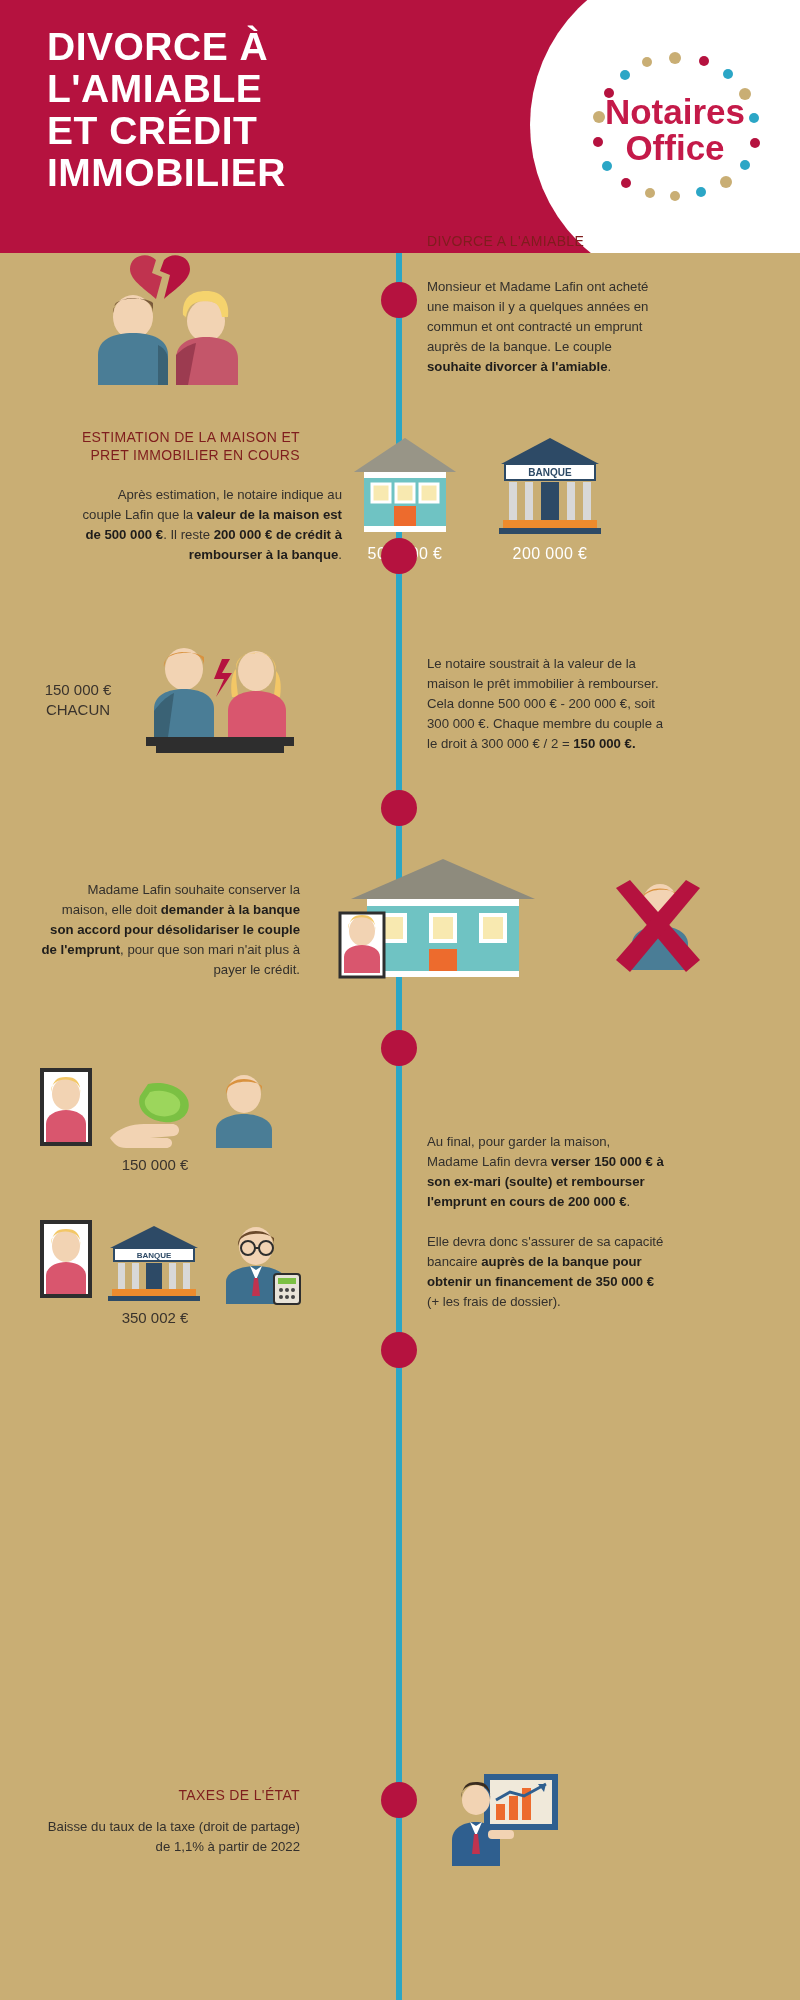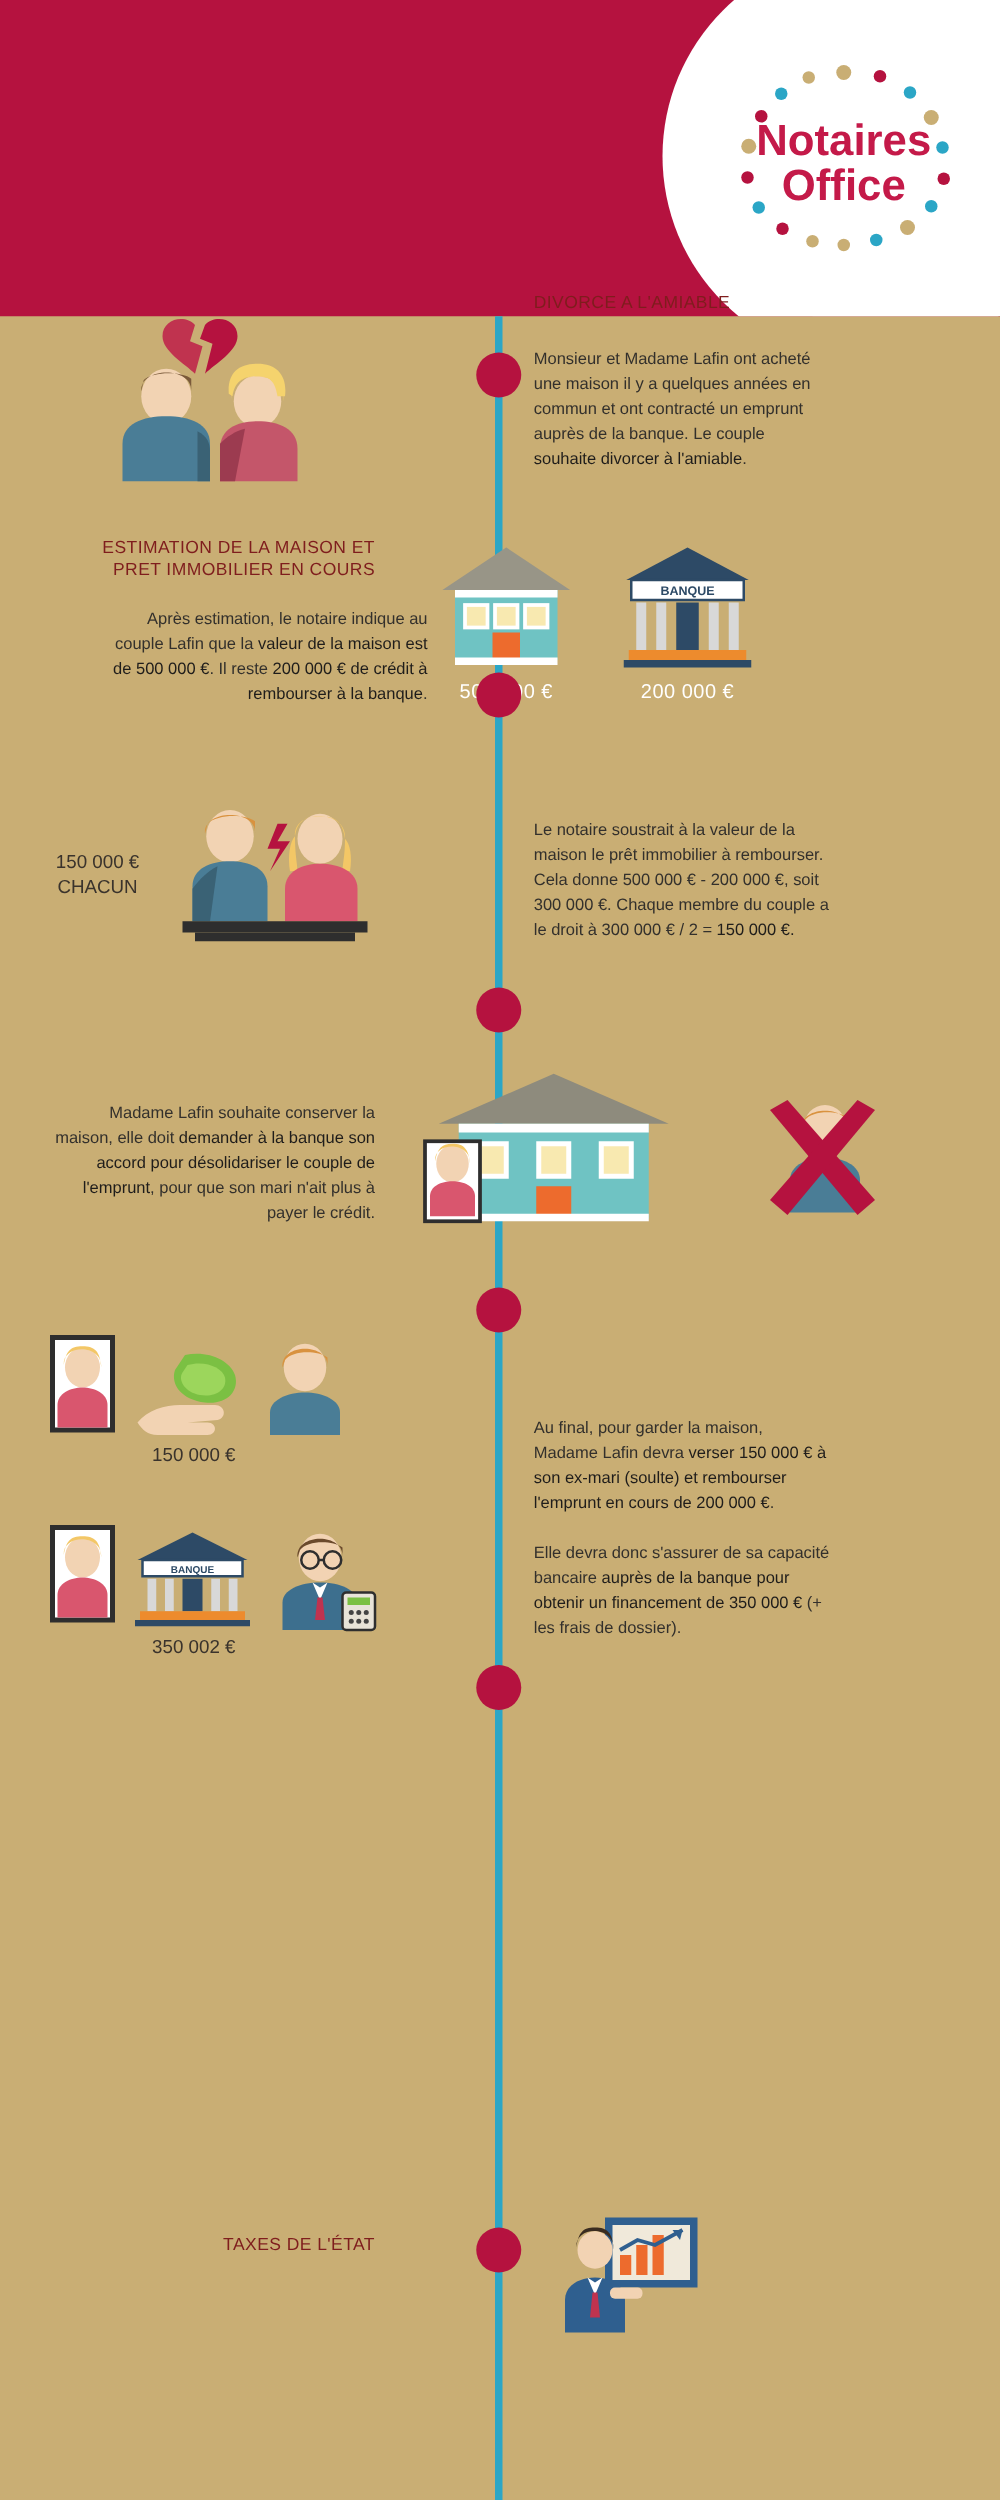--- a/index.html
+++ b/index.html
@@ -91,21 +91,21 @@
     letter-spacing:.35px;
     white-space:pre-line;
   }
   .sec-body{
     position:absolute;
     color:#33302c;
     font-size:13.2px;
     line-height:1.52;
     white-space:normal;
   }
-  .sec-body b{font-weight:normal;color:#1f1d1b;}
+  .sec-body b{font-weight:bold;color:#1f1d1b;}
   .right-col{ left:427px; width:238px; text-align:left; }
   .left-col { left:40px;  width:260px; text-align:right; }
 
   .money{
     position:absolute;
     color:#ffffff;
     font-size:16px;
     letter-spacing:.4px;
     text-align:center;
   }
@@ -121,20 +121,24 @@
   svg{overflow:visible;}
 </style>
 </head>
 <body>
 
 <div class="page">
 
   <div class="header">
     <div class="white-notch"></div>
     <div class="white-blob"></div>
+    <div class="header-title">DIVORCE À
+L'AMIABLE
+ET CRÉDIT
+IMMOBILIER</div>
 
     <div class="logo">
       <svg width="186" height="160" viewBox="0 0 186 160" aria-hidden="true">
         <g>
           <circle cx="93" cy="12" r="6" fill="#c9ae74"></circle>
           <circle cx="122" cy="15" r="5" fill="#b5123f"></circle>
           <circle cx="65" cy="16" r="5" fill="#c9ae74"></circle>
           <circle cx="146" cy="28" r="5" fill="#2ba6c6"></circle>
           <circle cx="43" cy="29" r="5" fill="#2ba6c6"></circle>
           <circle cx="163" cy="48" r="6" fill="#c9ae74"></circle>
@@ -371,20 +375,21 @@
           <circle cx="77" cy="75" r="2" fill="#444"></circle>
       </g>
     </svg>
   </div>
   <div class="money-dark" style="left:92px; top:1308px; width:126px;">350 002 €</div>
 
   <div class="sec-body right-col" style="top:1132px;">Au final, pour garder la maison, Madame Lafin devra <b>verser 150 000 € à son ex-mari (soulte) et rembourser l'emprunt en cours de 200 000 €</b>.</div>
   <div class="sec-body right-col" style="top:1232px;">Elle devra donc s'assurer de sa capacité bancaire <b>auprès de la banque pour obtenir un financement de 350 000 €</b> (+ les frais de dossier).</div>
 
   <div class="sec-title left-col" style="top:1786px;">TAXES DE L'ÉTAT</div>
+  <div class="sec-body left-col" style="top:1817px;">Baisse du taux de la taxe (droit de partage) de 1,1% à partir de 2022</div>
 
   <div class="art" style="left:450px; top:1770px;">
     <svg width="110" height="96" viewBox="0 0 110 96">
       <g>
         <rect x="34" y="4" width="74" height="56" fill="#2f5f8f"></rect>
         <rect x="40" y="10" width="62" height="44" fill="#f0e9da"></rect>
         <rect x="46" y="34" width="9" height="16" fill="#ed6b2d"></rect>
         <rect x="59" y="26" width="9" height="24" fill="#ed6b2d"></rect>
         <rect x="72" y="18" width="9" height="32" fill="#ed6b2d"></rect>
         <polyline points="46,30 60,22 74,26 96,14" fill="none" stroke="#2f5f8f" stroke-width="3"></polyline>

